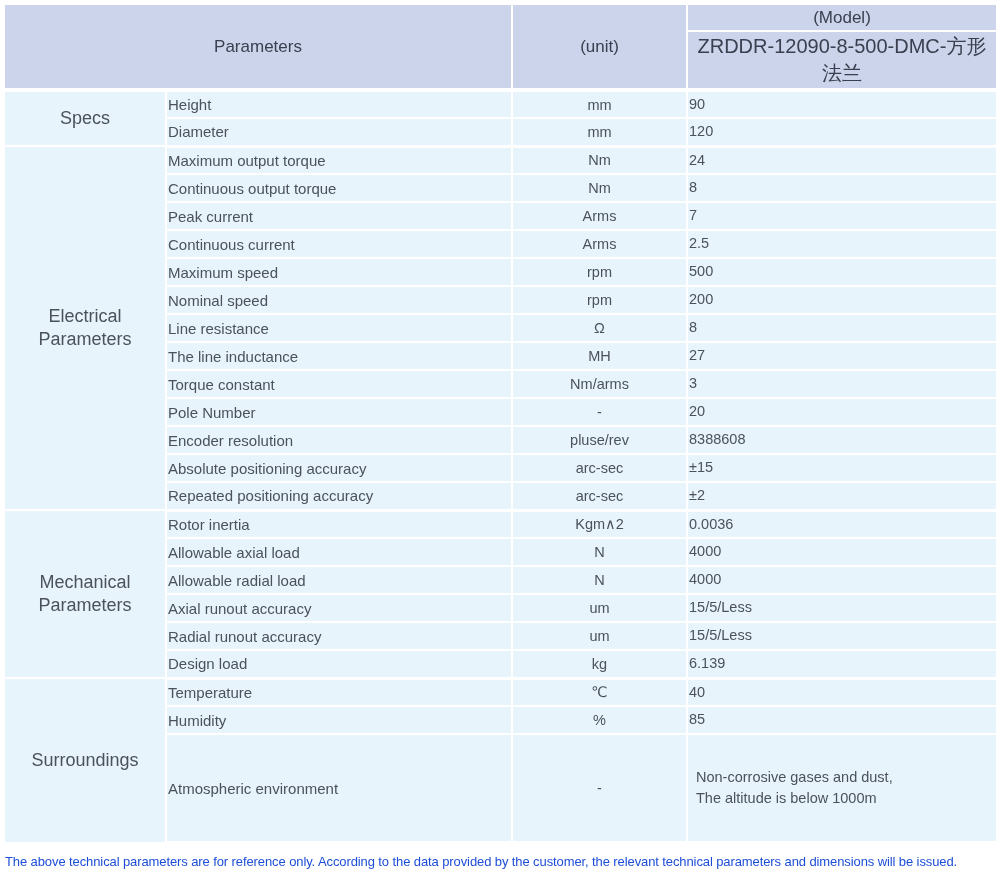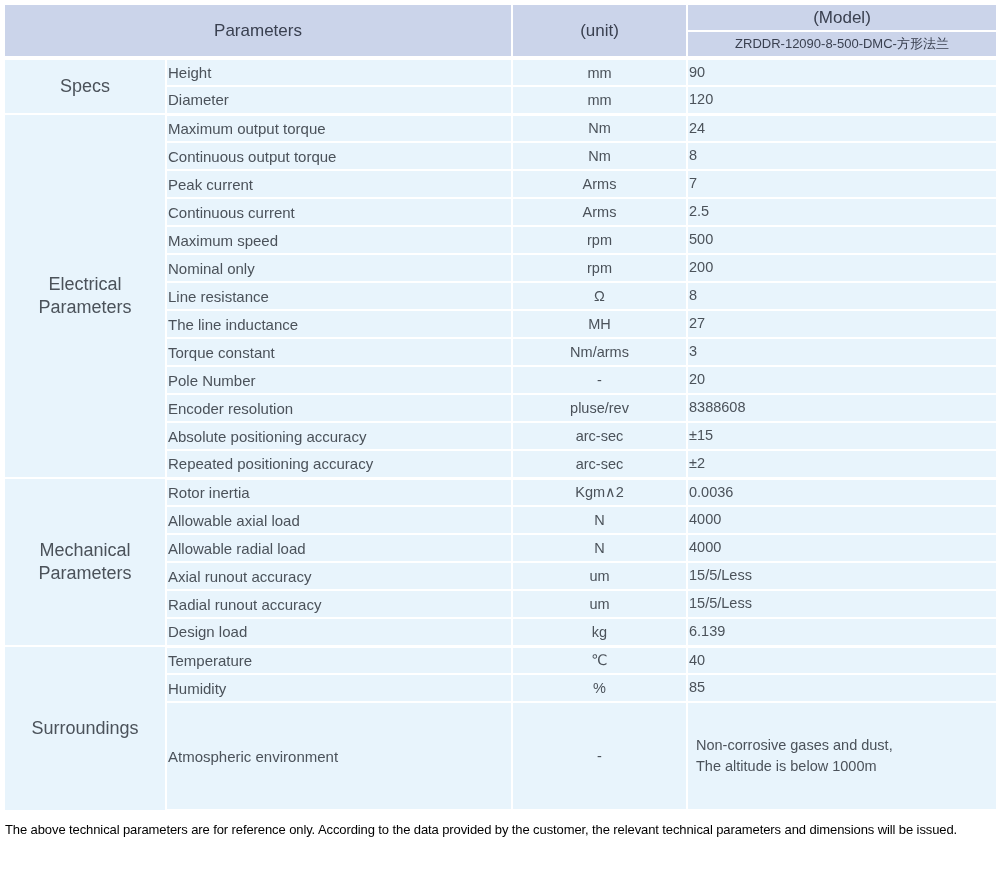--- a/index.html
+++ b/index.html
@@ -29,21 +29,21 @@
   thead th{
     background:var(--header-bg);
     color:var(--header-text);
     font-weight:400;
     font-size:17px;
     height:27px;
     text-align:center;
     vertical-align:middle;
   }
   thead th.hdr-bottom{border-bottom-width:4px;}
-  thead th.model-sub{font-size:13px;}
+  thead th.model-sub{font-size:20px;}
   tbody td{
     background:var(--row-bg);
     height:28px;
     font-size:14.5px;
     vertical-align:middle;
   }
   td.cat{
     text-align:center;
     font-size:18px;
     padding:0 18px;
@@ -55,21 +55,21 @@
     font-size:15px;
   }
   td.unit{text-align:center;}
   td.val{white-space:pre-line;line-height:1.45;}
   td.multiline{padding:32px 8px;}
   tr.section-end-row td{border-bottom-width:3px;}
   .footer-note{
     margin:10px 2px 0 2px;
     font-size:13px;
     letter-spacing:-0.1px;
-    color:#000000;
+    color:#1d4ed8;
     white-space:nowrap;
   }
 </style>
 </head>
 <body>
 
 <div class="page">
   <table class="spec">
     <colgroup>
       <col style="width:162px">
@@ -119,21 +119,21 @@
           <td class="pname">Continuous current</td>
           <td class="unit">Arms</td>
           <td class="val">2.5</td>
         </tr>
         <tr>
           <td class="pname">Maximum speed</td>
           <td class="unit">rpm</td>
           <td class="val">500</td>
         </tr>
         <tr>
-          <td class="pname">Nominal only</td>
+          <td class="pname">Nominal speed</td>
           <td class="unit">rpm</td>
           <td class="val">200</td>
         </tr>
         <tr>
           <td class="pname">Line resistance</td>
           <td class="unit">Ω</td>
           <td class="val">8</td>
         </tr>
         <tr>
           <td class="pname">The line inductance</td>

